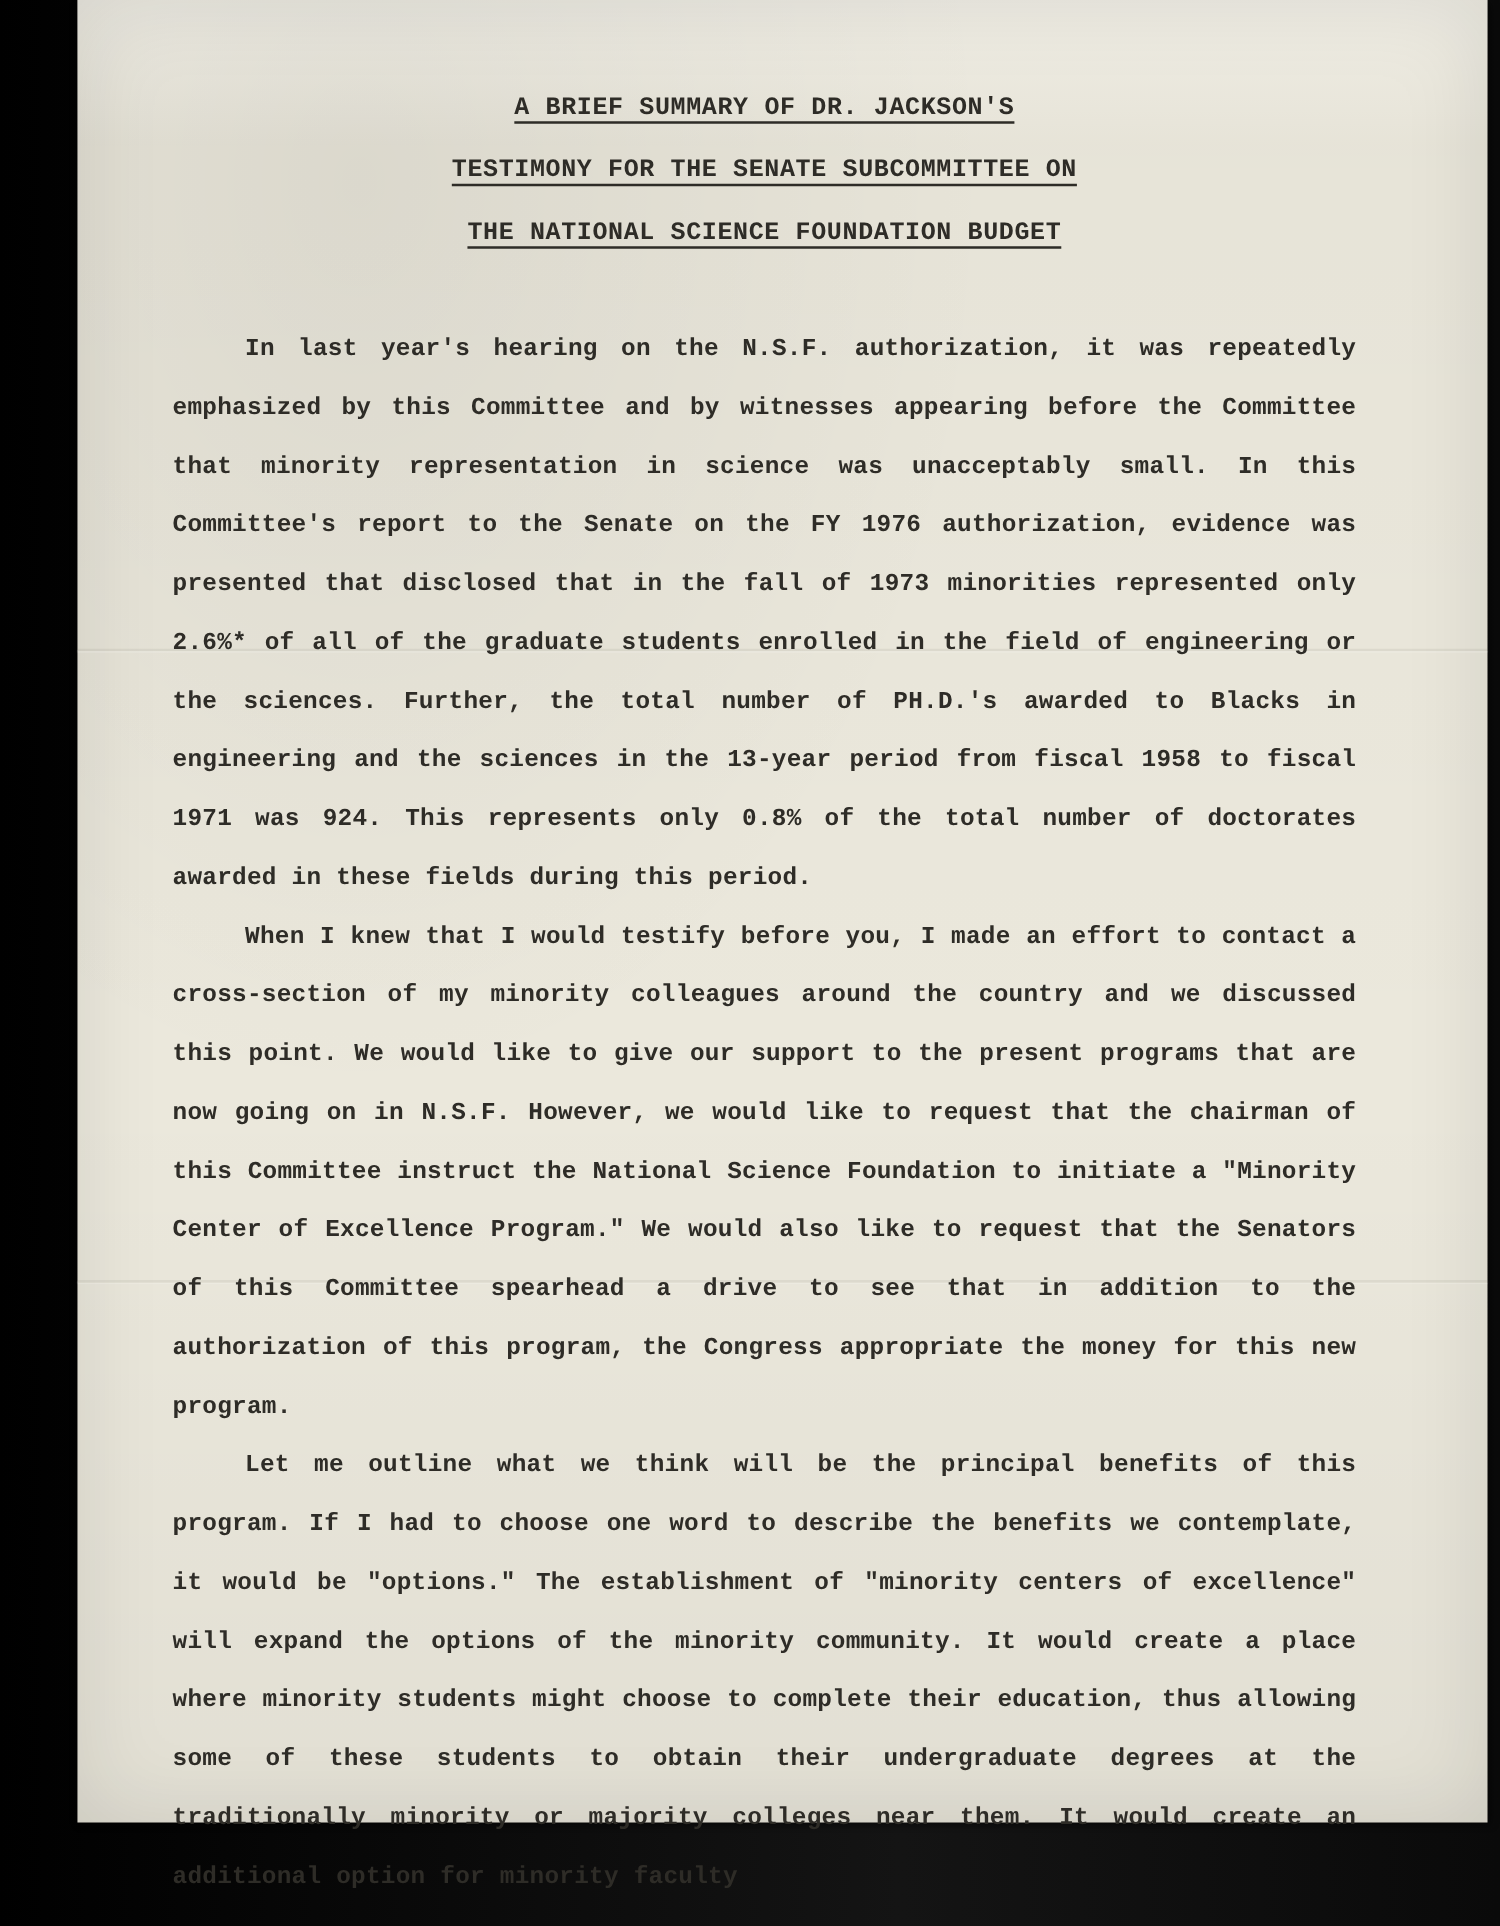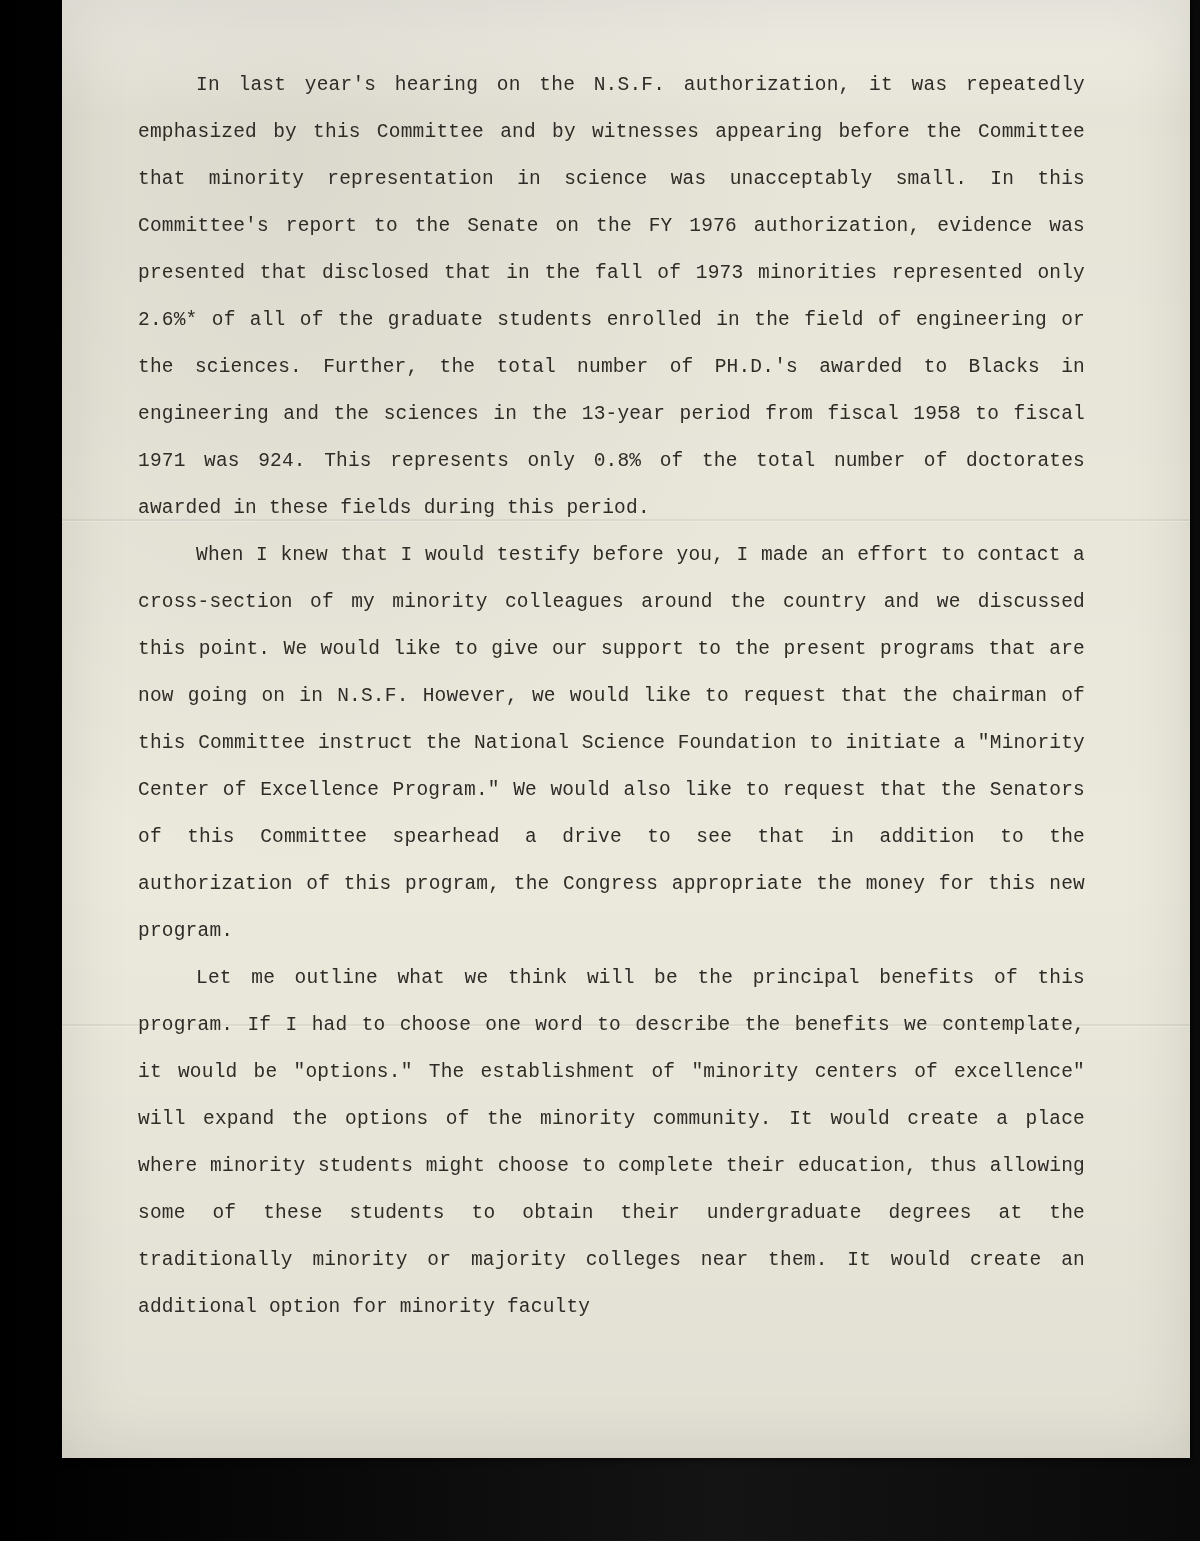--- a/index.html
+++ b/index.html
@@ -62,32 +62,38 @@
     text-decoration-thickness: 2px;
     white-space: nowrap;
   }
   .para {
     font-size: 19.5px;
     line-height: 47px;
     margin: 0;
     text-align: justify;
     text-indent: 58px;
     letter-spacing: 0.2px;
+    font-weight: bold;
   }
 </style>
 </head>
 <body>
 
 <div class="scan-bg"></div>
 
 <div class="paper">
   <div class="crease c1"></div>
   <div class="crease c2"></div>
 
   <div class="content">
 
+    <div class="title-block">
+      <div class="title-line">A BRIEF SUMMARY OF DR. JACKSON'S</div>
+      <div class="title-line">TESTIMONY FOR THE SENATE SUBCOMMITTEE ON</div>
+      <div class="title-line">THE NATIONAL SCIENCE FOUNDATION BUDGET</div>
+    </div>
 
     <p class="para">In last year's hearing on the N.S.F. authorization, it was repeatedly emphasized by this Committee and by witnesses appearing before the Committee that minority representation in science was unacceptably small. In this Committee's report to the Senate on the FY 1976 authorization, evidence was presented that disclosed that in the fall of 1973 minorities represented only 2.6%* of all of the graduate students enrolled in the field of engineering or the sciences. Further, the total number of PH.D.'s awarded to Blacks in engineering and the sciences in the 13-year period from fiscal 1958 to fiscal 1971 was 924. This represents only 0.8% of the total number of doctorates awarded in these fields during this period.</p>
     <p class="para">When I knew that I would testify before you, I made an effort to contact a cross-section of my minority colleagues around the country and we discussed this point. We would like to give our support to the present programs that are now going on in N.S.F. However, we would like to request that the chairman of this Committee instruct the National Science Foundation to initiate a "Minority Center of Excellence Program." We would also like to request that the Senators of this Committee spearhead a drive to see that in addition to the authorization of this program, the Congress appropriate the money for this new program.</p>
     <p class="para">Let me outline what we think will be the principal benefits of this program. If I had to choose one word to describe the benefits we contemplate, it would be "options." The establishment of "minority centers of excellence" will expand the options of the minority community. It would create a place where minority students might choose to complete their education, thus allowing some of these students to obtain their undergraduate degrees at the traditionally minority or majority colleges near them. It would create an additional option for minority faculty</p>
 
   </div>
 </div>
 
 </body></html>

